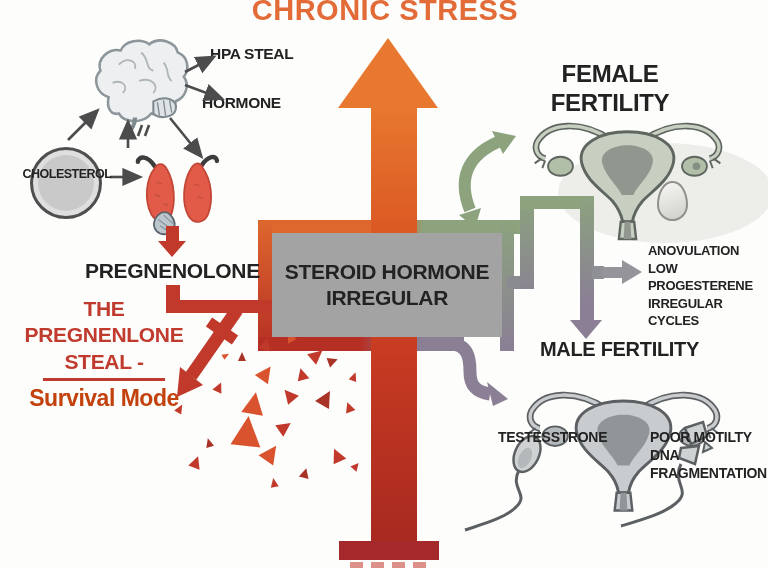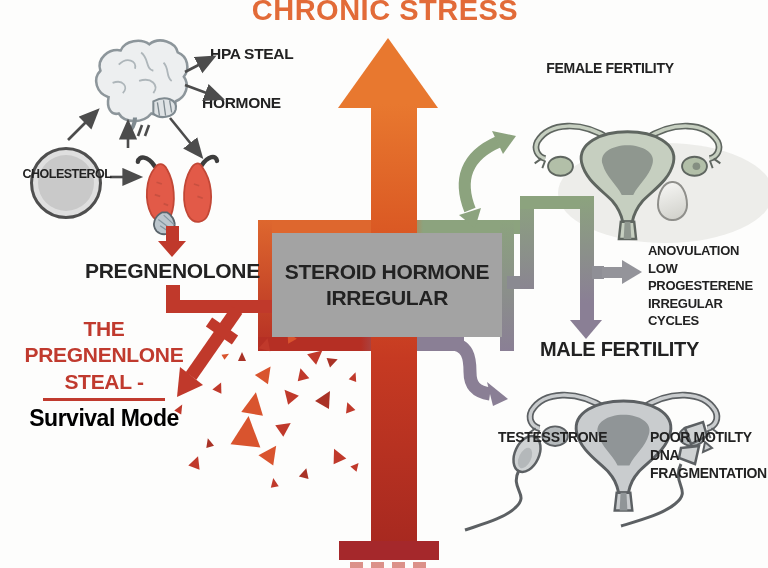--- a/index.html
+++ b/index.html
@@ -31,32 +31,32 @@
   #whitebox{left:272px;top:233px;width:230px;height:104px;background:#a3a3a3;z-index:4;
     display:flex;flex-direction:column;justify-content:center;text-align:center;}
   #whitebox div{font-size:21px;font-weight:bold;letter-spacing:-0.3px;line-height:1.25;}
   
   #preg-arrow-shaft{left:166px;top:226px;width:13px;height:17px;background:var(--red);}
   #preg-arrow-head{left:158px;top:241px;width:0;height:0;border-left:14px solid transparent;
     border-right:14px solid transparent;border-top:16px solid var(--red);}
   #pipe-preg-v{left:166px;top:285px;width:14px;height:28px;background:var(--red);}
   #pipe-preg-h{left:166px;top:300px;width:106px;height:13px;background:var(--red);}
   #pregnenolone{left:85px;top:258px;width:165px;font-size:21px;}
-  #steal-text{left:20px;top:316px;width:168px;text-align:center;}
+  #steal-text{left:20px;top:296px;width:168px;text-align:center;}
   #steal-text .r{color:var(--steal);font-size:21px;font-weight:bold;line-height:1.26;letter-spacing:-0.3px;}
   #steal-underline{display:block;width:122px;height:3px;background:var(--steal);margin:3px auto 4px;}
-  #survival{color:#000000;font-size:23px;font-weight:bold;letter-spacing:-0.5px;}
+  #survival{color:#c2410c;font-size:23px;font-weight:bold;letter-spacing:-0.5px;}
   
   #hpa{left:210px;top:45px;font-size:15.5px;}
   #adrenals-label{left:202px;top:94px;font-size:15.5px;}
   #chol-circle{left:30px;top:147px;width:66px;height:66px;border-radius:50%;background:#c9c9c9;
     border:3px solid #4f4f4f;box-shadow:inset 0 0 0 5px #dfdfdf;z-index:1;}
   #chol-label{left:22px;top:167px;width:90px;font-size:12.5px;z-index:5;text-align:center;letter-spacing:-0.5px;}
   
-  #female-title{left:515px;top:60px;width:190px;font-size:14px;}
+  #female-title{left:515px;top:60px;width:190px;font-size:24px;}
   #male-title{left:532px;top:337px;width:175px;font-size:20px;}
   #blob{left:558px;top:143px;width:215px;height:100px;border-radius:50%;background:#ededea;z-index:1;}
   #egg{left:657px;top:181px;width:27px;height:36px;z-index:3;border:2px solid #8f8f8b;
     border-radius:50% 50% 50% 50%/62% 62% 42% 42%;background:linear-gradient(160deg,#f7f7f5,#cfcfc9);}
   #stub1{left:507px;top:276px;width:20px;height:13px;background:#8a8a91;}
   #pipe-mid-v{left:520px;top:196px;width:14px;height:93px;background:linear-gradient(180deg,var(--sage),#8a8591);}
   #pipe-top-h{left:520px;top:196px;width:74px;height:13px;background:var(--sage);}
   #pipe-right-v{left:580px;top:196px;width:14px;height:126px;
     background:linear-gradient(180deg,var(--sage),var(--purple) 85%);}
   #stub2{left:592px;top:266px;width:12px;height:13px;background:#8f8f96;}

